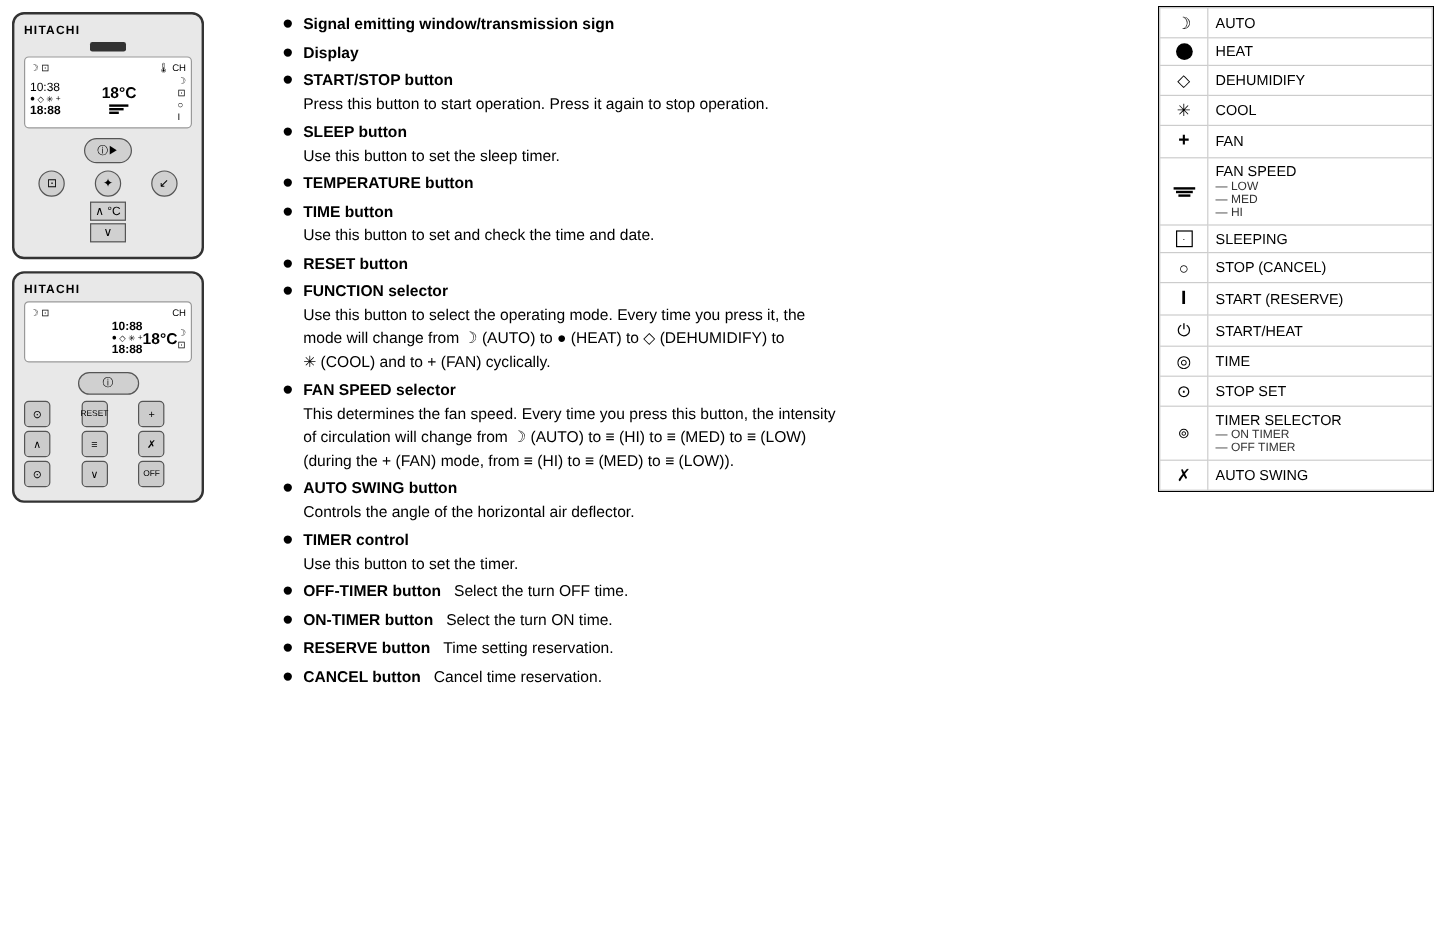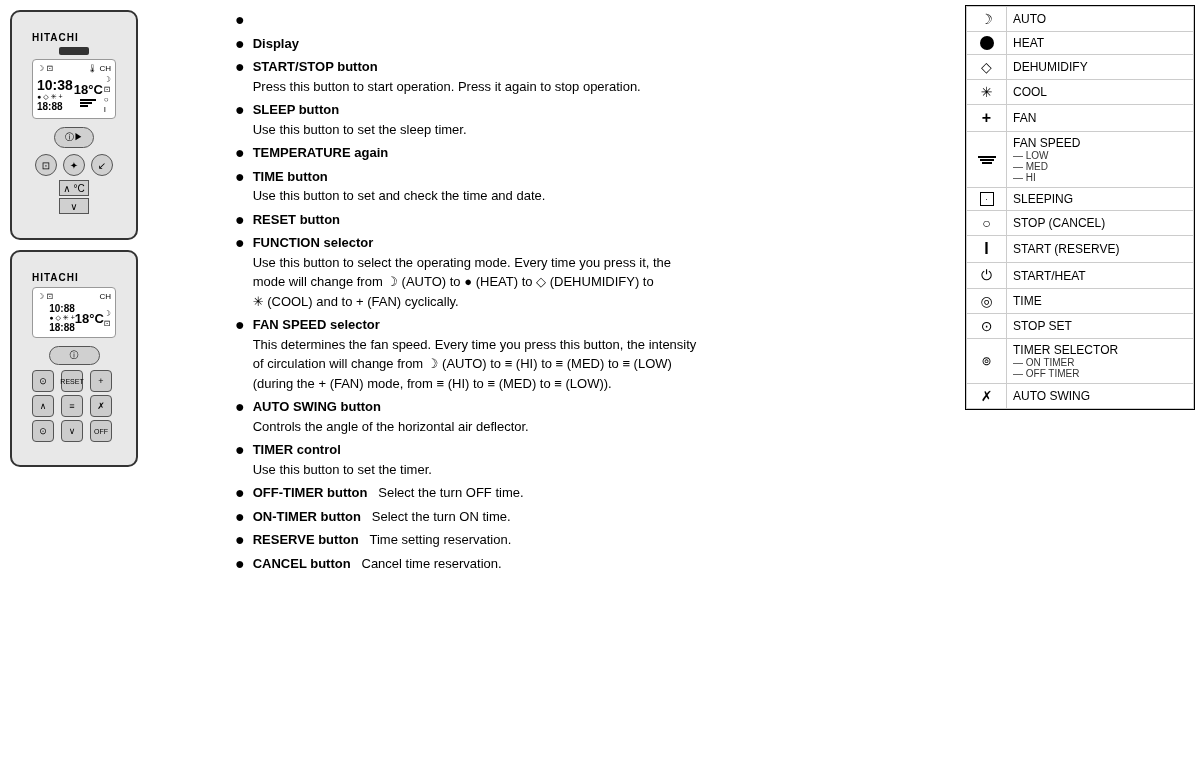--- a/index.html
+++ b/index.html
@@ -39,22 +39,22 @@
       border: 1px solid #000;
       align-self: flex-start;
       margin: 5px;
     }
 
     
     .remote {
       border: 2px solid #333;
       border-radius: 10px;
       background: #e8e8e8;
-      padding: 20px;
-      width: 128px;
+      padding: 8px;
+      width: 160px;
       font-size: 10px;
     }
 
     .remote-brand {
       font-size: 10px;
       font-weight: bold;
       text-align: left;
       margin-bottom: 4px;
       letter-spacing: 1px;
     }
@@ -223,21 +223,21 @@
         <div style="display:flex;gap:2px;font-size:8px;">
           <span>☽ ⊡</span>
         </div>
         <div style="display:flex;align-items:center;gap:2px;">
           <span style="font-size:8px;">🌡</span>
           <span style="font-size:8px;">CH</span>
         </div>
       </div>
       <div style="display:flex;justify-content:space-between;align-items:center;margin-top:2px;">
         <div>
-          <div style="font-size:14px;font-weight:bold;text-align:center;">10:38</div>
+          <div style="font-size:10px;font-weight:normal;">10:38</div>
           <div style="display:flex;gap:2px;font-size:7px;">
             <span>●</span>
               <span>◇</span>
               <span>✳</span>
               <span>+</span>
           </div>
           <div style="font-size:10px;font-weight:bold;">18:88</div>
         </div>
         <div style="display:flex;flex-direction:column;gap:1px;align-items:center;">
           <div style="font-size:13px;font-weight:bold;">18°C</div>
@@ -319,21 +319,21 @@
       <div class="small-btn" style="font-size:7px;">OFF</div>
     </div>
   </div>
 </div>
 
 <div class="middle-panel">
 
   <div class="bullet-item">
     <span class="bullet-dot">●</span>
     <div class="bullet-content">
-      <br>
+      <span class="bullet-title">Signal emitting window/transmission sign</span><br>
     </div>
   </div>
 
   <div class="bullet-item">
     <span class="bullet-dot">●</span>
     <div class="bullet-content">
       <span class="bullet-title">Display</span><br>
     </div>
   </div>
 
@@ -349,21 +349,21 @@
     <span class="bullet-dot">●</span>
     <div class="bullet-content">
       <span class="bullet-title">SLEEP button</span><br>
       <span>Use this button to set the sleep timer.</span>
     </div>
   </div>
 
   <div class="bullet-item">
     <span class="bullet-dot">●</span>
     <div class="bullet-content">
-      <span class="bullet-title">TEMPERATURE again</span><br>
+      <span class="bullet-title">TEMPERATURE button</span><br>
     </div>
   </div>
 
   <div class="bullet-item">
     <span class="bullet-dot">●</span>
     <div class="bullet-content">
       <span class="bullet-title">TIME button</span><br>
       <span>Use this button to set and check the time and date.</span>
     </div>
   </div>

